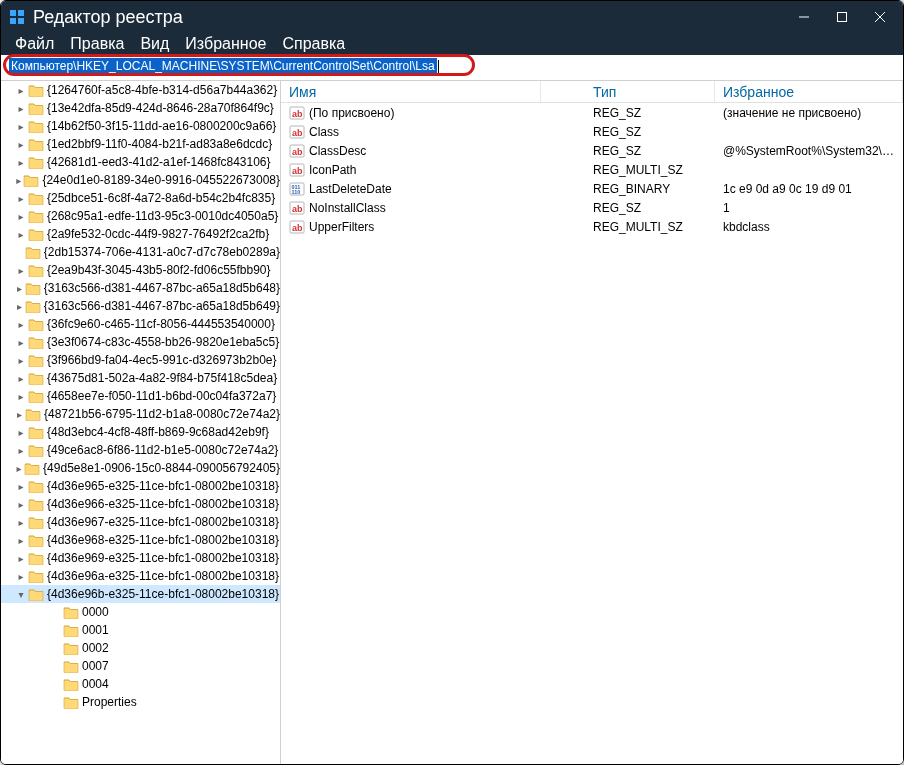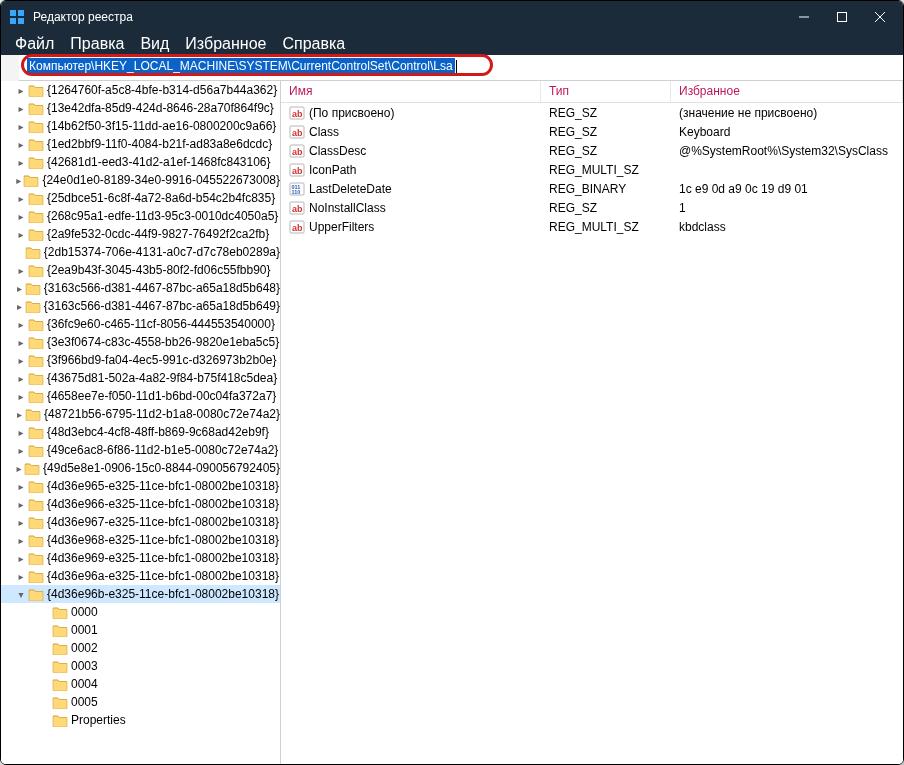--- a/index.html
+++ b/index.html
@@ -15,21 +15,21 @@
     border-radius: 6px;
     box-shadow: 2px 2px 8px rgba(0,0,0,.4);
   }
   .titlebar {
     background: #1b2b3a;
     color: #fff;
     height: 32px;
     display: flex;
     align-items: center;
     padding: 0 8px;
-    font-size: 12px;
+    font-size: 18px;
   }
   .titlebar .app-icon {
     width: 16px; height: 16px; margin-right: 8px;
     display:inline-flex; align-items:center; justify-content:center;
   }
   .titlebar .title { flex:1; }
   .titlebar .win-btns { display:flex; }
   .titlebar .win-btn {
     width: 46px; height: 32px;
     display:flex; align-items:center; justify-content:center;
@@ -46,21 +46,20 @@
     padding: 0 6px;
     font-size: 16px;
   }
   .menubar .menu-item { padding: 2px 8px; }
   .addressbar-wrap {
     background:#fff;
     border-bottom:1px solid #d0d0d0;
     padding: 2px 0;
     position: relative;
     height:26px;
-    margin-left:18px;
   }
   .address-input {
     position:absolute; left:4px; right:6px; top:1px;
     height:20px;
     border: none;
     outline: none;
     font-family: inherit;
     font-size: 12px;
     padding: 0 4px;
     background:#fff;
@@ -95,49 +94,49 @@
   .tree-inner { min-height: 900px; }
   .tree-row {
     height: 18px;
     display:flex;
     align-items:center;
     padding-left: 14px;
     white-space:nowrap;
     font-size:12px;
     color:#000;
   }
-  .tree-row.indent { padding-left: 38px; align-items: center; }
+  .tree-row.indent { padding-left: 49px; align-items: center; }
   .tree-row.selected { background:#cde8ff; }
   .tree-row .exp {
     width:12px; display:inline-block; text-align:center; color:#666; font-size:10px;
   }
   .tree-row .folder {
     width:16px; height:14px; margin: 0 3px 0 1px; display:inline-block; flex-shrink:0;
   }
   .folder svg { display:block; }
   .tree-row .lbl { }
   .list {
     flex:1;
     overflow:auto;
     background:#fff;
   }
   .list-header {
     display:flex;
     height: 22px;
     border-bottom:1px solid #e0e0e0;
     background:#fff;
-    font-size:12px;
-    color:#be185d;
+    font-size:14px;
+    color:#0369a1;
   }
   .list-header .col {
     padding: 3px 8px;
     border-right:1px solid #e8e8e8;
   }
   .col-name { width: 260px; }
-  .col-type { width: 130px; }
+  .col-type { width: 130px; margin-left: 44px; }
   .col-val  { flex:1; }
   .list-row {
     display:flex;
     height: 19px;
     align-items:center;
     font-size:12px;
   }
   .list-row .cell { padding: 0 8px; overflow:hidden; white-space:nowrap; text-overflow:ellipsis; }
   .list-row .cell.col-name { display:flex; align-items:center; gap:4px; }
   .val-icon {
@@ -531,41 +530,31 @@
           <span class="lbl">0002</span>
         </div>
         <div class="tree-row indent">
           <span class="exp"> </span>
           <span class="folder">
             <svg width="16" height="14" viewBox="0 0 16 14">
     <path d="M1 3 h5 l1.5 1.5 H15 v8.5 a1 1 0 0 1 -1 1 H2 a1 1 0 0 1 -1 -1 Z" fill="#ffd877" stroke="#d1a637" stroke-width="0.6"></path>
     <path d="M1 3 h5 l1.5 1.5 H15" fill="none" stroke="#d1a637" stroke-width="0.6"></path>
   </svg>
           </span>
-          <span class="lbl">0003</span>
+          <span class="lbl">0007</span>
         </div>
         <div class="tree-row indent">
           <span class="exp"> </span>
           <span class="folder">
             <svg width="16" height="14" viewBox="0 0 16 14">
     <path d="M1 3 h5 l1.5 1.5 H15 v8.5 a1 1 0 0 1 -1 1 H2 a1 1 0 0 1 -1 -1 Z" fill="#ffd877" stroke="#d1a637" stroke-width="0.6"></path>
     <path d="M1 3 h5 l1.5 1.5 H15" fill="none" stroke="#d1a637" stroke-width="0.6"></path>
   </svg>
           </span>
           <span class="lbl">0004</span>
-        </div>
-        <div class="tree-row indent">
-          <span class="exp"> </span>
-          <span class="folder">
-            <svg width="16" height="14" viewBox="0 0 16 14">
-    <path d="M1 3 h5 l1.5 1.5 H15 v8.5 a1 1 0 0 1 -1 1 H2 a1 1 0 0 1 -1 -1 Z" fill="#ffd877" stroke="#d1a637" stroke-width="0.6"></path>
-    <path d="M1 3 h5 l1.5 1.5 H15" fill="none" stroke="#d1a637" stroke-width="0.6"></path>
-  </svg>
-          </span>
-          <span class="lbl">0005</span>
         </div>
         <div class="tree-row indent">
           <span class="exp"> </span>
           <span class="folder">
             <svg width="16" height="14" viewBox="0 0 16 14">
     <path d="M1 3 h5 l1.5 1.5 H15 v8.5 a1 1 0 0 1 -1 1 H2 a1 1 0 0 1 -1 -1 Z" fill="#ffd877" stroke="#d1a637" stroke-width="0.6"></path>
     <path d="M1 3 h5 l1.5 1.5 H15" fill="none" stroke="#d1a637" stroke-width="0.6"></path>
   </svg>
           </span>
           <span class="lbl">Properties</span>
@@ -597,21 +586,20 @@
           <div class="cell col-name">
             <span class="val-icon">
               <svg width="16" height="16">
                 <rect x="1" y="2" width="14" height="12" rx="1" fill="#fff" stroke="#b6b6b6"></rect>
                 <text x="3" y="12" font-size="9" font-family="Arial" fill="#d13434" font-weight="bold">ab</text>
               </svg>
             </span>
             <span>Class</span>
           </div>
           <div class="cell col-type">REG_SZ</div>
-          <div class="cell col-val">Keyboard</div>
         </div>
         <div class="list-row">
           <div class="cell col-name">
             <span class="val-icon">
               <svg width="16" height="16">
                 <rect x="1" y="2" width="14" height="12" rx="1" fill="#fff" stroke="#b6b6b6"></rect>
                 <text x="3" y="12" font-size="9" font-family="Arial" fill="#d13434" font-weight="bold">ab</text>
               </svg>
             </span>
             <span>ClassDesc</span>

